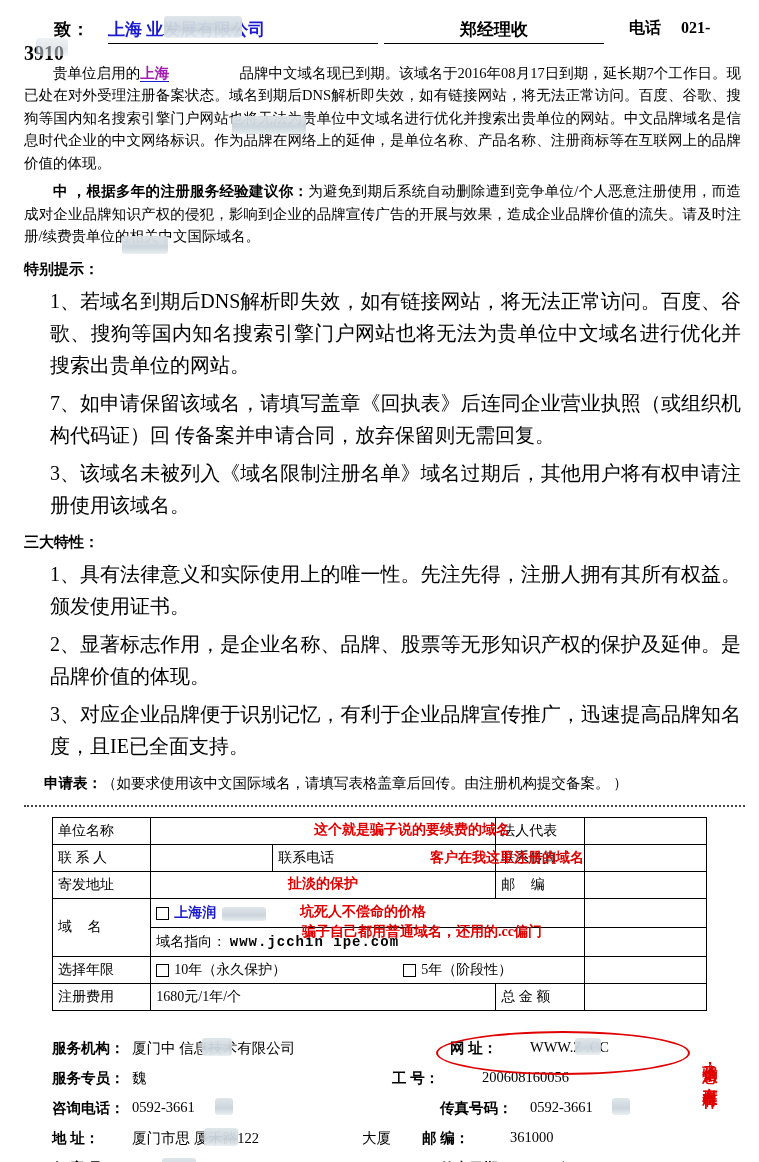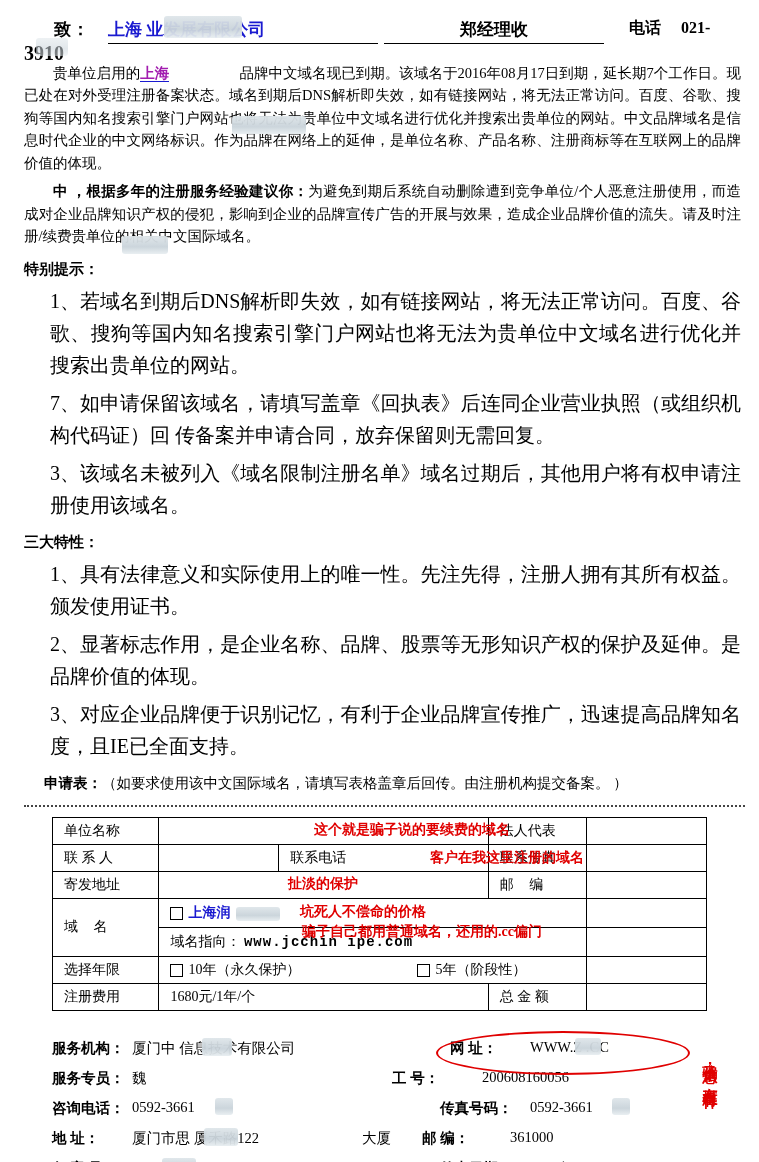--- a/index.html
+++ b/index.html
@@ -125,21 +125,21 @@
     position: relative;
   }
   table.form {
     border-collapse: collapse;
     width: 655px;
     font-size: 14px;
   }
   table.form td {
     border: 1px solid #000;
     height: 24px;
-    padding: 1px 11px;
+    padding: 1px 5px;
     vertical-align: middle;
   }
   .lbl { text-align: left; white-space: nowrap; }
   .cellspread { letter-spacing: 6px; }
   .blue-b { color: #1a1ad0; font-weight: bold; }
   .mono-dom {
     font-family: "Liberation Mono","DejaVu Sans Mono", monospace;
     font-weight: bold;
     letter-spacing: 1px;
   }

